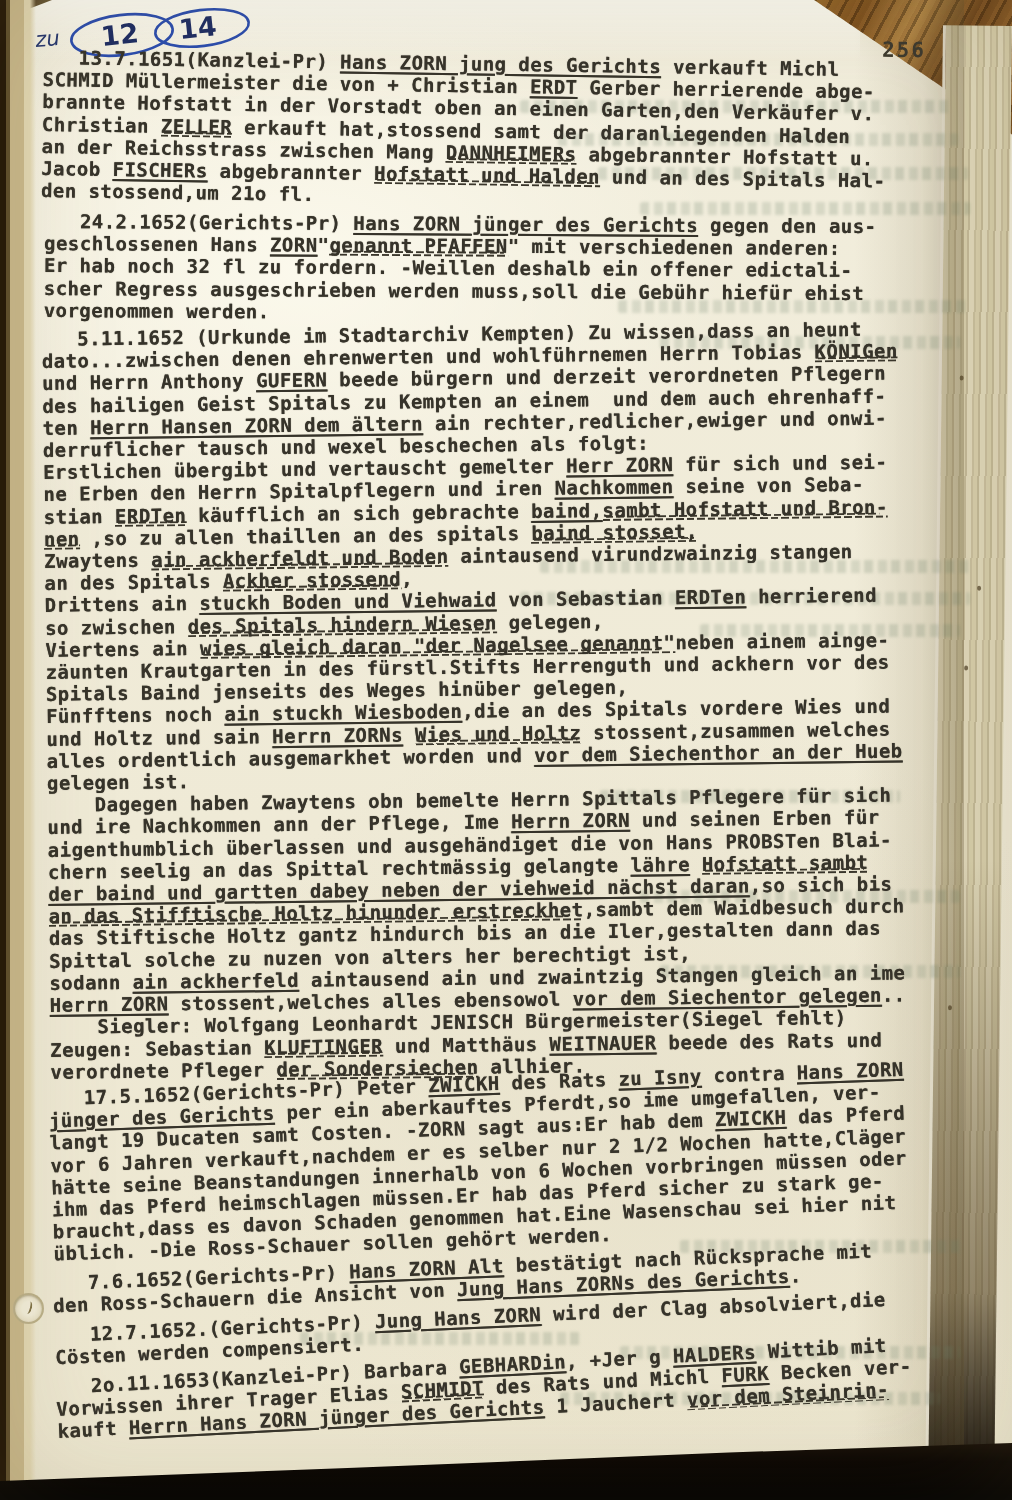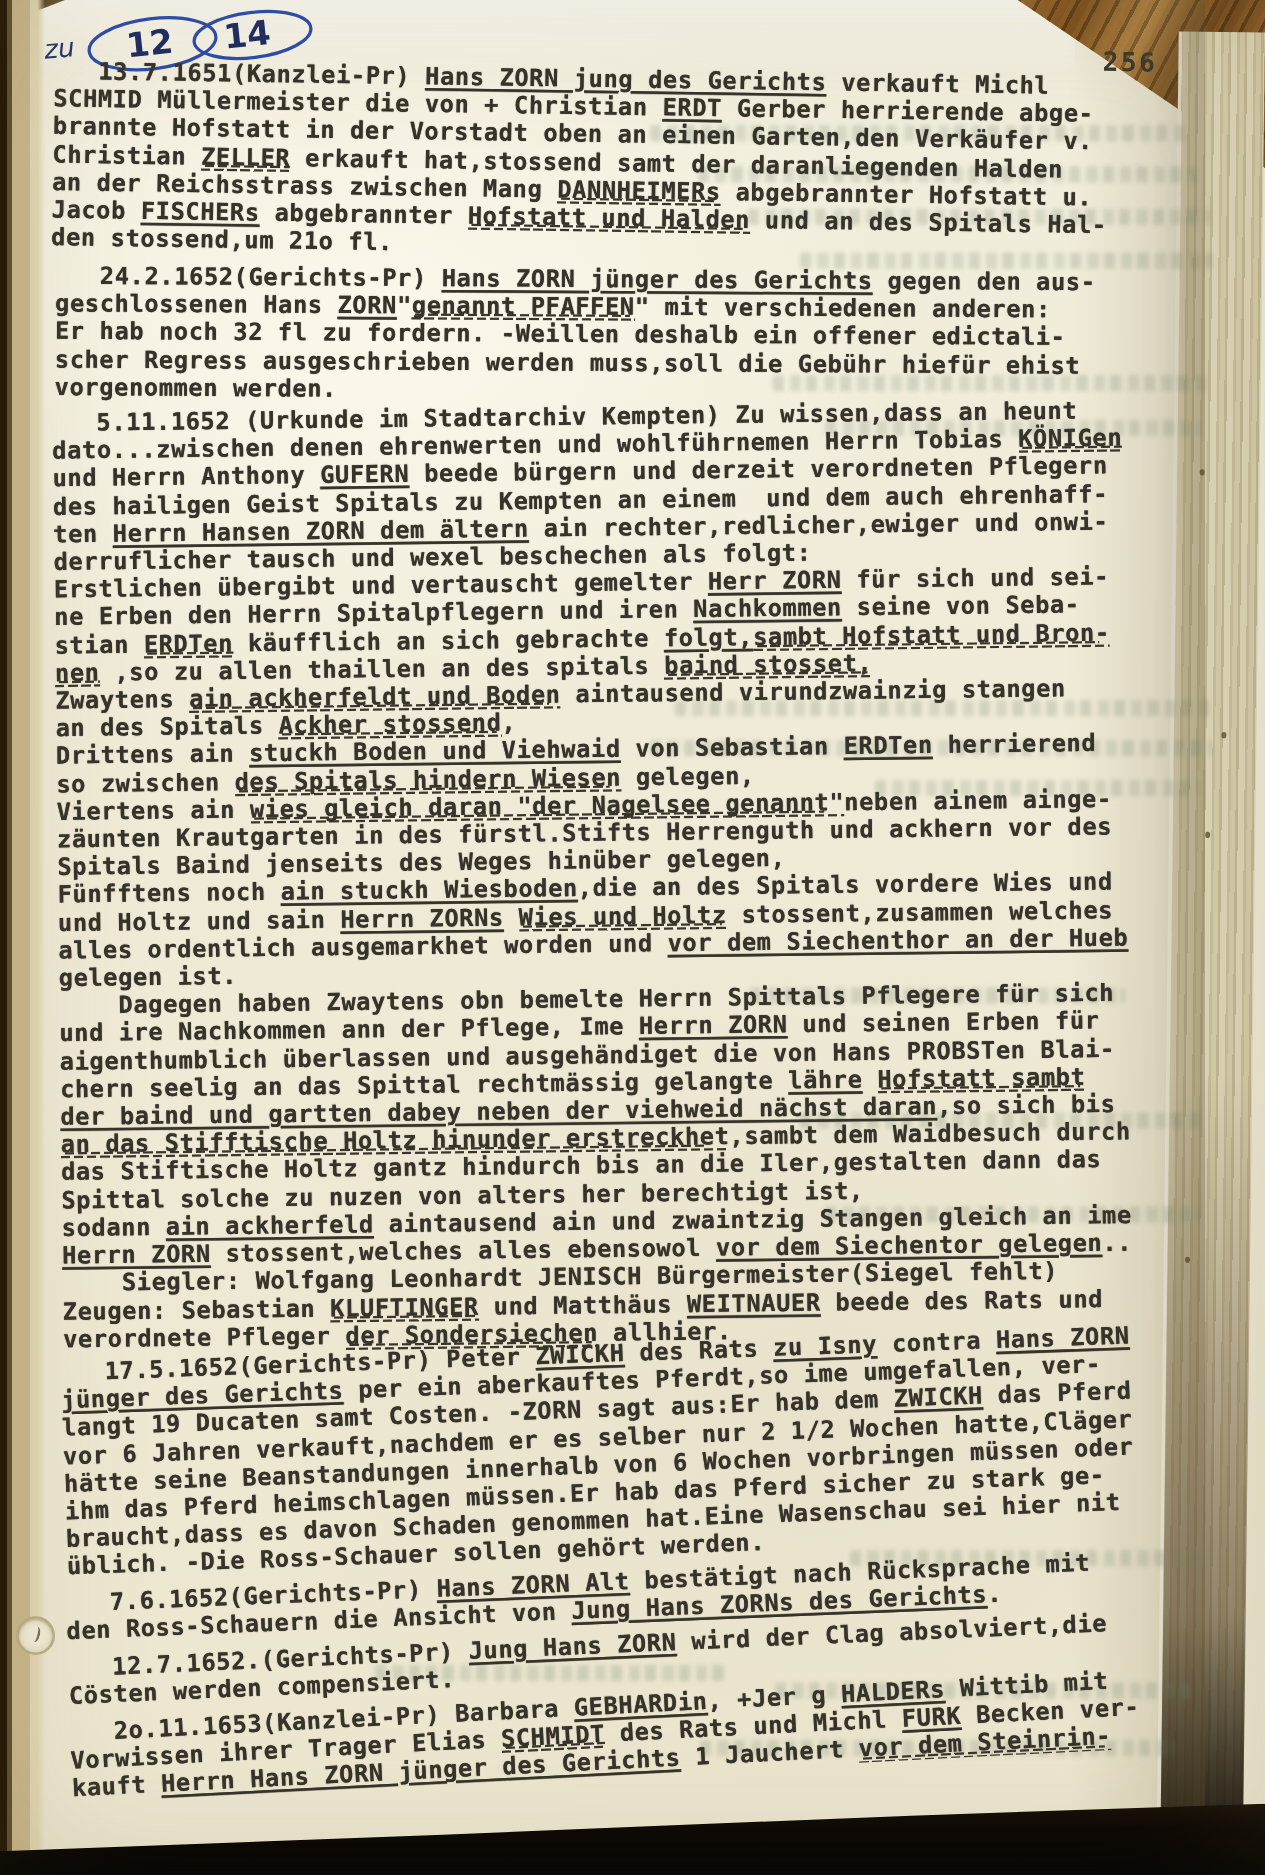--- a/index.html
+++ b/index.html
@@ -152,21 +152,21 @@
       </div>
       <div class="para">
         <div class="tline">   5.11.1652 (Urkunde im Stadtarchiv Kempten) Zu wissen,dass an heunt</div>
         <div class="tline">dato...zwischen denen ehrenwerten und wohlführnemen Herrn Tobias <span class="u2">KÖNIGen</span></div>
         <div class="tline">und Herrn Anthony <span class="u1">GUFERN</span> beede bürgern und derzeit verordneten Pflegern</div>
         <div class="tline">des hailigen Geist Spitals zu Kempten an einem  und dem auch ehrenhaff-</div>
         <div class="tline">ten <span class="u1">Herrn Hansen ZORN dem ältern</span> ain rechter,redlicher,ewiger und onwi-</div>
         <div class="tline">derruflicher tausch und wexel beschechen als folgt:</div>
         <div class="tline">Erstlichen übergibt und vertauscht gemelter <span class="u1">Herr ZORN</span> für sich und sei-</div>
         <div class="tline">ne Erben den Herrn Spitalpflegern und iren <span class="u1">Nachkommen</span> seine von Seba-</div>
-        <div class="tline">stian <span class="u2">ERDTen</span> käufflich an sich gebrachte <span class="u1">folgt,</span><span class="u2">sambt Hofstatt und Bron-</span></div>
+        <div class="tline">stian <span class="u2">ERDTen</span> käufflich an sich gebrachte <span class="u1">baind,</span><span class="u2">sambt Hofstatt und Bron-</span></div>
         <div class="tline"><span class="u2">nen</span> ,so zu allen thaillen an des spitals <span class="u2">baind stosset,</span></div>
         <div class="tline">Zwaytens <span class="u2">ain ackherfeldt und Boden</span> aintausend virundzwainzig stangen</div>
         <div class="tline">an des Spitals <span class="u2">Ackher stossend</span>,</div>
         <div class="tline">Drittens ain <span class="u1">stuckh Boden und Viehwaid</span> von Sebastian <span class="u1">ERDTen</span> herrierend</div>
         <div class="tline">so zwischen <span class="u2">des Spitals hindern Wiesen</span> gelegen,</div>
         <div class="tline">Viertens ain <span class="u2">wies gleich daran "der Nagelsee genannt"</span>neben ainem ainge-</div>
         <div class="tline">zäunten Krautgarten in des fürstl.Stifts Herrenguth und ackhern vor des</div>
         <div class="tline">Spitals Baind jenseits des Weges hinüber gelegen,</div>
         <div class="tline">Fünfftens noch <span class="u1">ain stuckh Wiesboden</span>,die an des Spitals vordere Wies und</div>
         <div class="tline">und Holtz und sain <span class="u1">Herrn ZORNs</span> <span class="u2">Wies und Holtz</span> stossent,zusammen welches</div>

